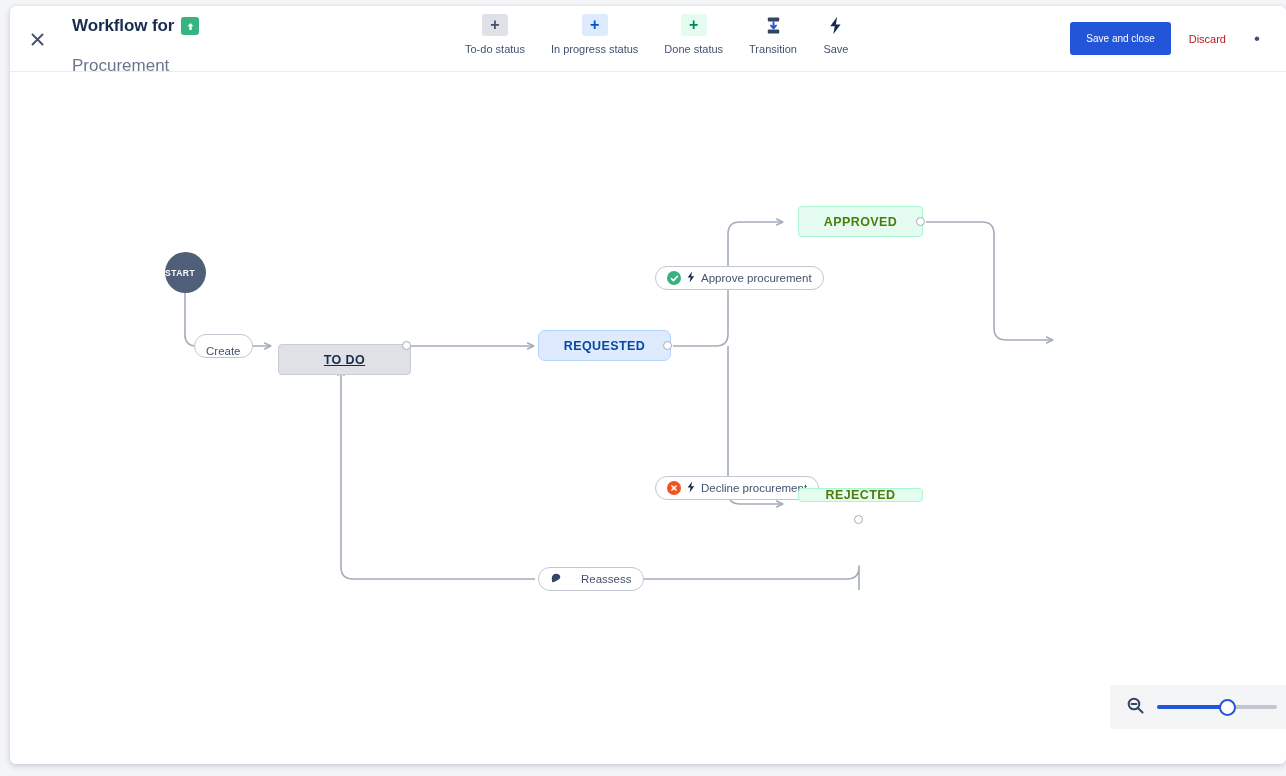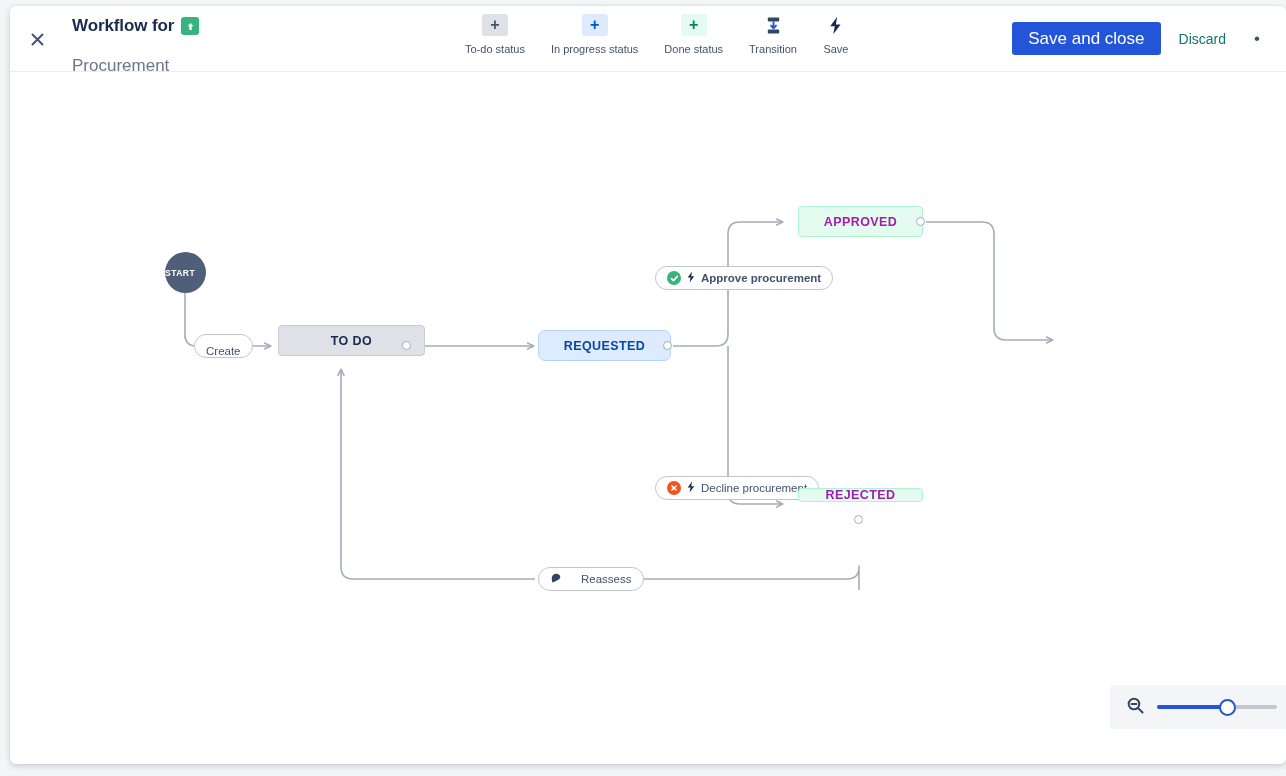--- a/index.html
+++ b/index.html
@@ -68,26 +68,26 @@
   .tool-label {
     font-size: 11px; color: #42526e; margin-top: 7px; white-space: nowrap;
   }
 
   #actions { position: absolute; right: 16px; top: 16px;
              display: flex; align-items: center; gap: 4px; }
   #save-btn {
     background: #2355d8; color: #fff;
     border: none; border-radius: 3px;
     padding: 0 16px; height: 33px;
-    font-size: 17px; font-family: inherit; cursor: pointer;
+    font-size: 10px; font-family: inherit; cursor: pointer;
   }
   #discard-btn {
-    background: transparent; color: #0f766e;
+    background: transparent; color: #b91c1c;
     border: none; padding: 0 14px; height: 33px;
-    font-size: 14px; font-family: inherit; cursor: pointer;
+    font-size: 11px; font-family: inherit; cursor: pointer;
   }
   #more-btn {
     width: 26px; height: 30px; cursor: pointer;
     display: flex; align-items: center; justify-content: center;
     color: #42526e; font-size: 17px; overflow: hidden;
   }
 
   
   #canvas {
     position: absolute; left: 0; top: 66px;
@@ -96,21 +96,21 @@
   #edges { position: absolute; left: 0; top: 0; }
 
   .node {
     position: absolute;
     display: flex; align-items: center; justify-content: center;
     border-radius: 4px; cursor: pointer;
     font-size: 12.5px; font-weight: bold; letter-spacing: 0.4px;
   }
   .node.todo   { background: #dfe1e6; border: 1px solid #c8ccd4; color: #172b4d; }
   .node.prog   { background: #deebff; border: 1px solid #b3d4ff; color: #0747a6; }
-  .node.done   { background: #e3fcef; border: 1px solid #abf5d1; color: #a21caf; }
+  .node.done   { background: #e3fcef; border: 1px solid #abf5d1; color: #4d7c0f; }
 
   #start-node {
     position: absolute;
     width: 41px; height: 41px; border-radius: 50%;
     background: #505f79; color: #fff;
     display: flex; align-items: center; justify-content: flex-start;
     font-size: 8.5px; font-weight: bold; letter-spacing: 0.5px;
     cursor: pointer;
   }
 
@@ -256,36 +256,36 @@
     </svg>
 
     <div id="start-node" style="left:155px; top:180px;">
       <span>START</span>
     </div>
 
     <div class="trans-pill" style="left:184px; top:262px;align-items:flex-end;">
       <span>Create</span>
     </div>
 
-    <div class="node todo" style="left:268px; top:253px; width:147px; height:31px;">
+    <div class="node todo" style="left:268px; top:272px; width:133px; height:31px;text-decoration:underline;">
       <span>TO DO</span>
     </div>
     <div class="conn-dot" style="left:392px; top:269px;"></div>
 
     <div class="node prog" style="left:528px; top:258px; width:133px; height:31px;border-radius:7px;">
       <span>REQUESTED</span>
     </div>
     <div class="conn-dot" style="left:653px; top:269px;"></div>
 
     <div class="node done" style="left:788px; top:134px; width:125px; height:31px;">
       <span>APPROVED</span>
     </div>
     <div class="conn-dot" style="left:906px; top:145px;"></div>
 
-    <div class="trans-pill" style="left:645px; top:194px;font-weight:bold;">
+    <div class="trans-pill" style="left:645px; top:194px;">
       <span class="pill-badge ok">
         <svg width="9" height="9" viewBox="0 0 10 10" aria-hidden="true">
           <path d="M1.6,5.2 L3.8,7.3 L8.2,2.7" fill="none" stroke="#fff" stroke-width="1.8" stroke-linecap="round" stroke-linejoin="round"></path>
         </svg>
       </span>
       <span>
         <svg width="10" height="12" viewBox="0 0 14 18" aria-hidden="true">
           <path d="M8.6 0.8 L2.0 9.6 H6.3 L4.9 17.2 L11.8 8.0 H7.3 Z" fill="#172b4d"></path>
         </svg>
       </span>

